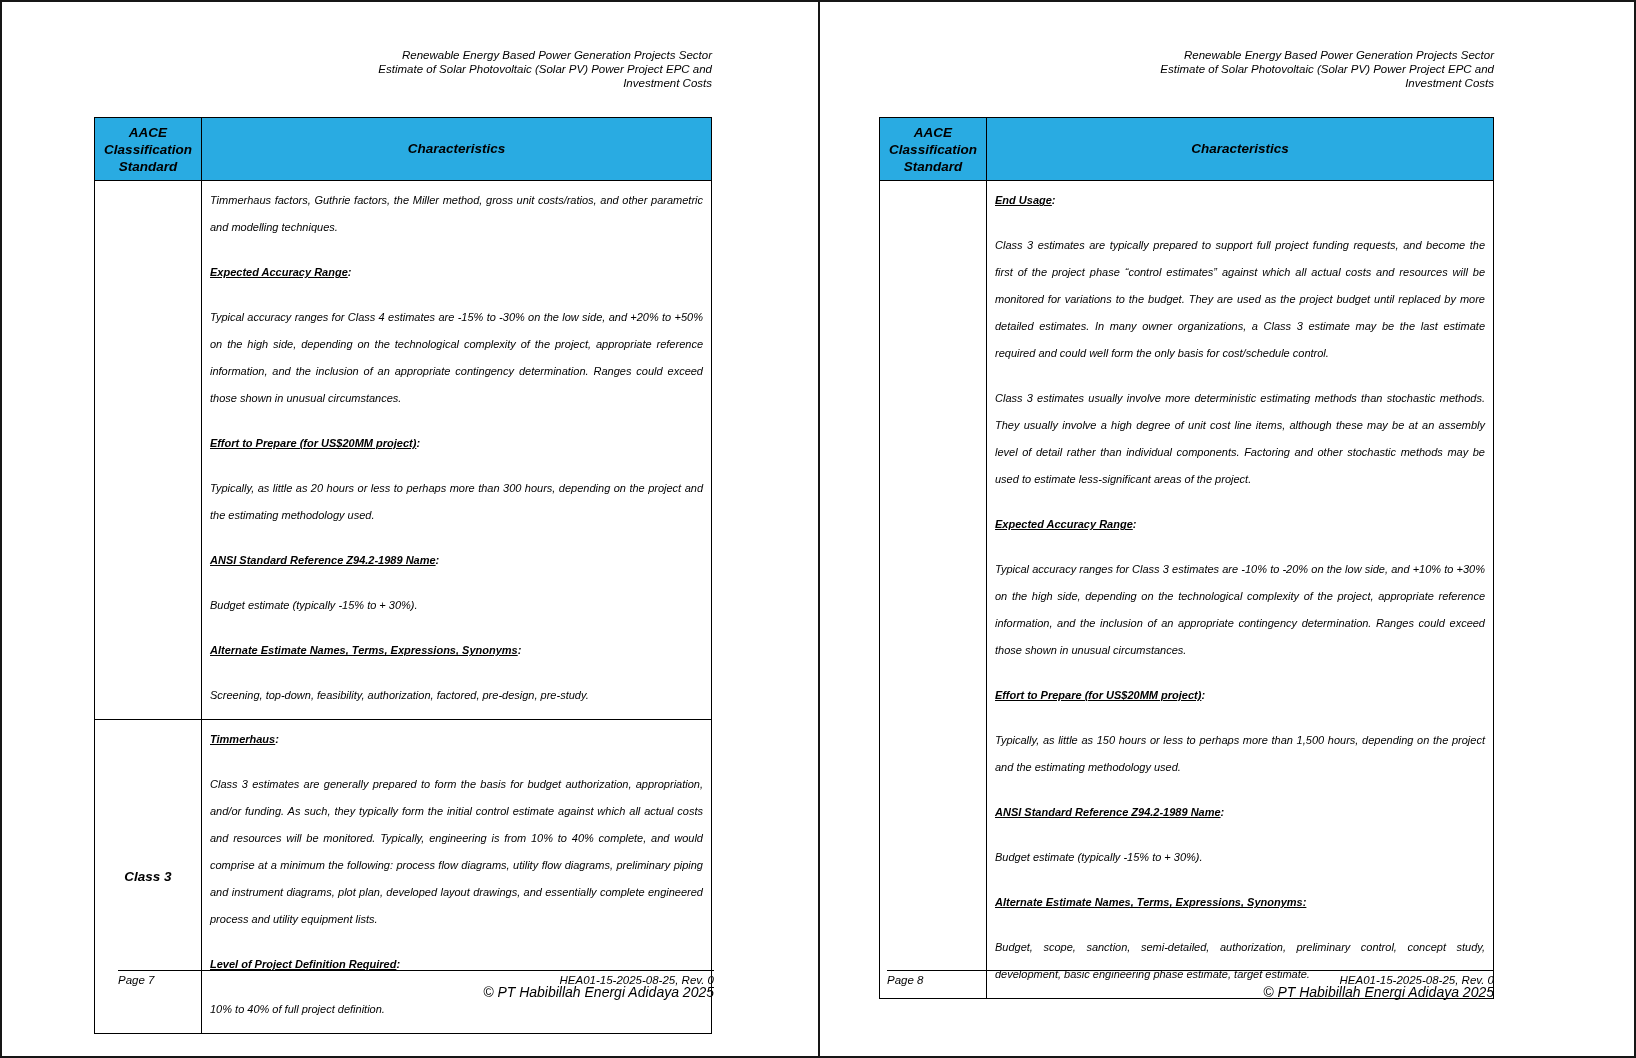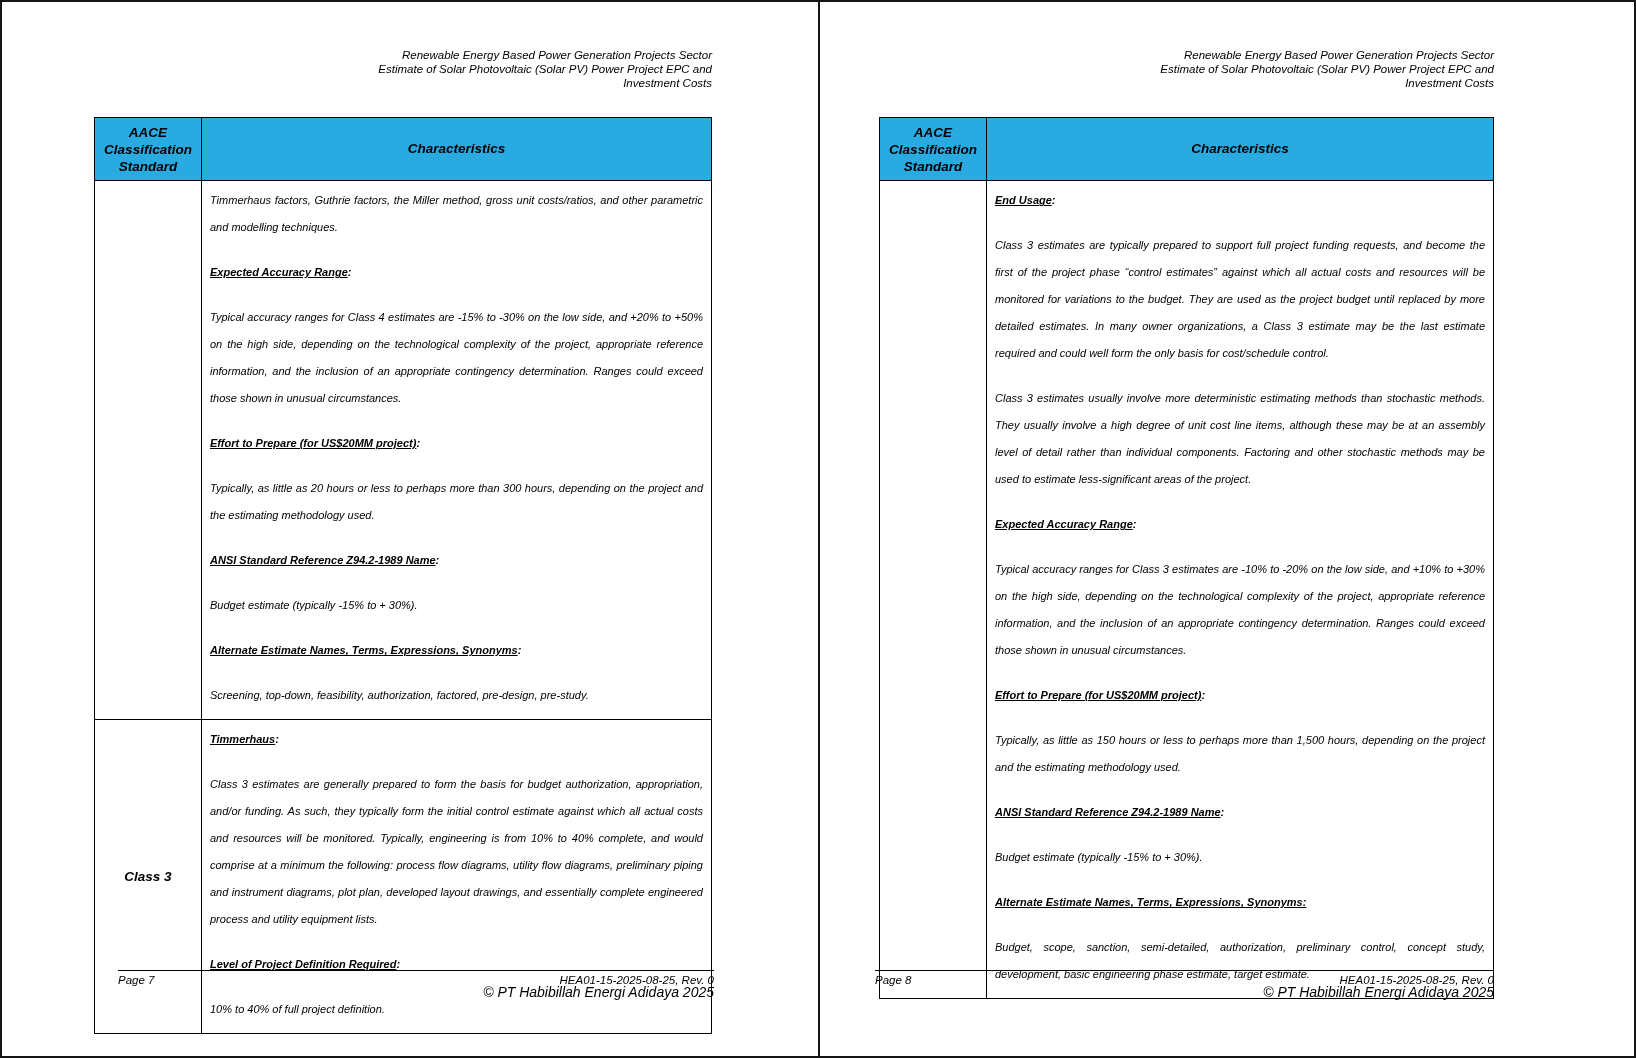--- a/index.html
+++ b/index.html
@@ -40,21 +40,21 @@
   .row--p1a { min-height:401px; }
   .row--p1b { min-height:277px; }
   .row--p2a { min-height:695px; }
 
   .page-footer {
     position:absolute; top:968px; border-top:1.5px solid #000;
     display:flex; justify-content:space-between; align-items:flex-start;
     padding-top:3px; font-size:11.5px; line-height:13px;
   }
   .page--left  .page-footer { left:92px; right:104px;margin-left:24px; }
-  .page--right .page-footer { left:55px; right:140px; }
+  .page--right .page-footer { left:67px; right:140px; }
   .footer-right { text-align:right; }
   .copyright { font-size:14px; line-height:11.5px; }
 </style>
 </head>
 <body>
 
 <div class="canvas">
 
   <div class="page page--left">
     <div class="page-inner">

